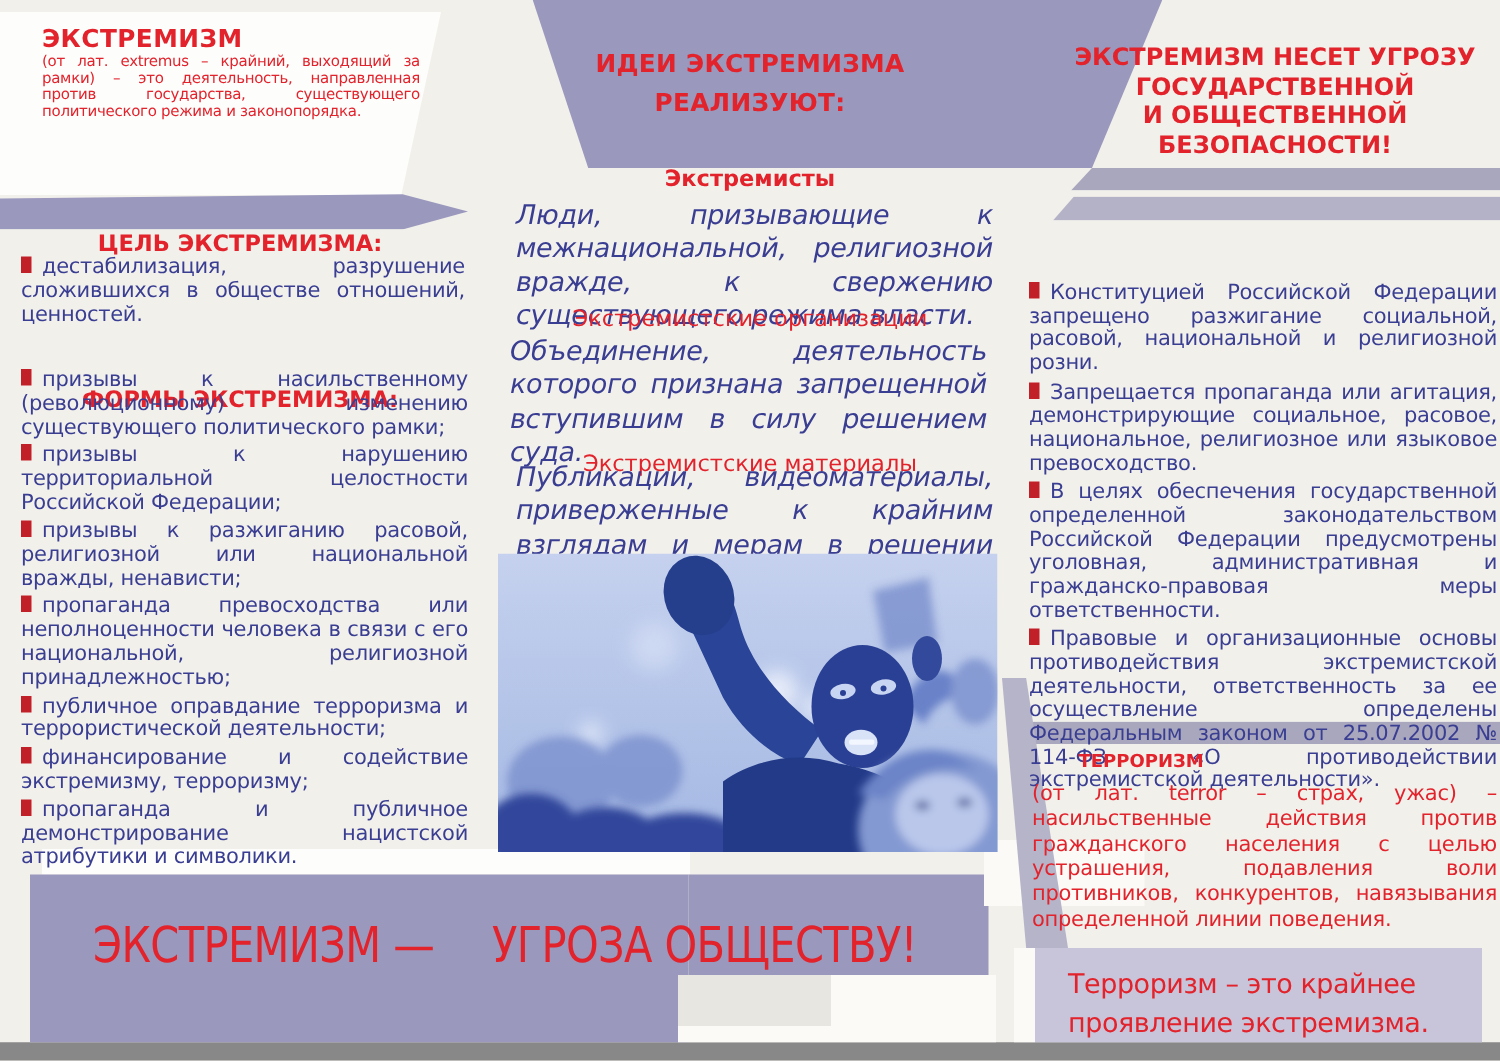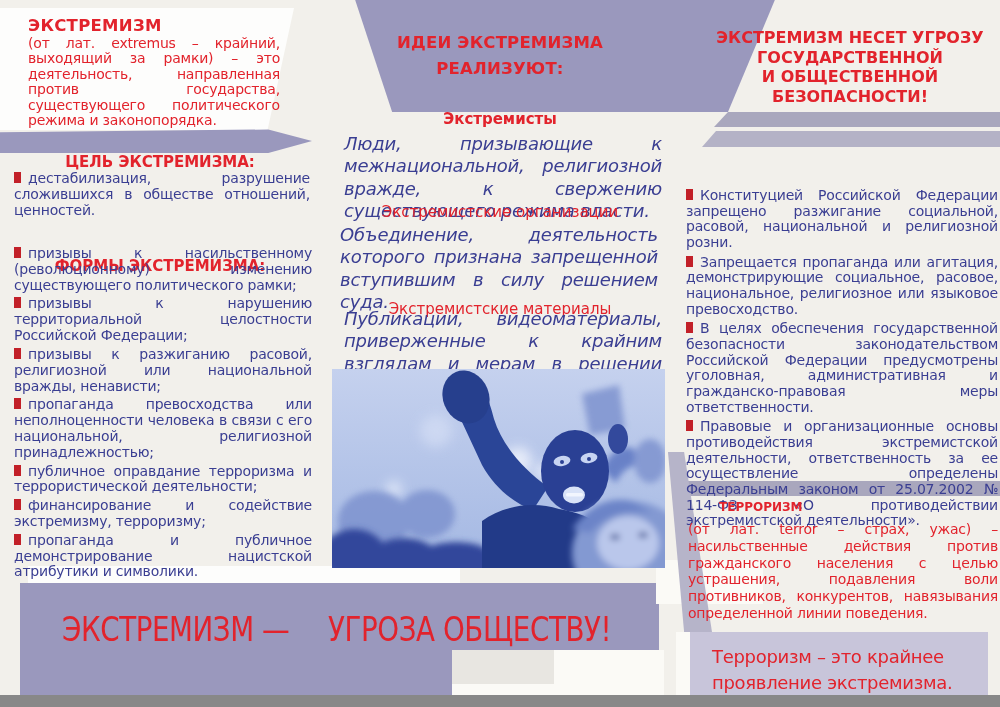--- a/index.html
+++ b/index.html
@@ -36,21 +36,21 @@
   .lavender-box { left:690px; top:632px; width:298px; height:75px; background:var(--purple_light); }
   
   .red { color:var(--red); }
   .navy { color:var(--navy); }
   .bold { font-weight:bold; }
   .center { text-align:center; }
   .just { text-align:justify; }
   .pre { white-space:pre-line; }
   .it { font-style:italic; }
   .lp-title { left:28px; top:16px; font-size:16.5px; letter-spacing:.3px; }
-  .lp-def { left:28px; top:36px; width:252px; font-size:14px; line-height:1.1; letter-spacing:-.2px; }
+  .lp-def { left:28px; top:36px; width:252px; font-size:10px; line-height:1.1; letter-spacing:-.2px; }
   .lp-goal-h { left:12px; top:153px; width:296px; font-size:15px; }
   .lp-goal-item { left:14px; top:171px; width:296px; }
   .lp-forms-h { left:12px; top:228px; width:296px; font-size:15px;margin-top:29px; }
   .lp-forms-list { left:14px; top:246px; width:298px; }
   .blist .bitem { margin-bottom:3px; }
   .bitem { font-size:14px; line-height:1.13; letter-spacing:-.2px; text-align:justify; color:var(--navy); }
   .sq { display:inline-block; width:7px; height:11px; background:var(--bullet); margin-right:7px; }
   .mp-heading { left:355px; top:30px; width:290px; font-size:16.5px; line-height:1.55; letter-spacing:.2px; }
   .sec-title { width:320px; font-size:15px; text-align:center; }
   .sec-text { width:318px; font-size:18px; line-height:1.24; letter-spacing:-.2px; }
@@ -173,21 +173,21 @@
     </svg>
   </div>
 
   <div class="abs rp-heading red bold center pre">ЭКСТРЕМИЗМ НЕСЕТ УГРОЗУ
 ГОСУДАРСТВЕННОЙ
 И ОБЩЕСТВЕННОЙ
 БЕЗОПАСНОСТИ!</div>
   <div class="abs rp-list blist">
     <div class="bitem"><span class="sq"></span><span>Конституцией Российской Федерации запрещено разжигание социальной, расовой, национальной и религиозной розни.</span></div>
     <div class="bitem"><span class="sq"></span><span>Запрещается пропаганда или агитация, демонстрирующие социальное, расовое, национальное, религиозное или языковое превосходство.</span></div>
-    <div class="bitem"><span class="sq"></span><span>В целях обеспечения государственной безопасности законодательством Российской Федерации предусмотрены уголовная, административная и гражданско-правовая меры ответственности.</span></div>
+    <div class="bitem"><span class="sq"></span><span>В целях обеспечения государственной определенной законодательством Российской Федерации предусмотрены уголовная, административная и гражданско-правовая меры ответственности.</span></div>
     <div class="bitem"><span class="sq"></span><span>Правовые и организационные основы противодействия экстремистской деятельности, ответственность за ее осуществление определены Федеральным законом от 25.07.2002 № 114-ФЗ «О противодействии экстремистской деятельности».</span></div>
   </div>
   <div class="abs rp-terror-t red bold">ТЕРРОРИЗМ</div>
   <div class="abs rp-terror-x red just">(от лат. terror – страх, ужас)  – насильственные действия против гражданского населения с целью устрашения, подавления воли противников, конкурентов, навязывания определенной линии поведения.</div>
 
   <div class="abs slogan red">
     <span>ЭКСТРЕМИЗМ —</span>
     <span>УГРОЗА ОБЩЕСТВУ!</span>
   </div>
   <div class="abs footer-note red">Терроризм – это крайнее проявление экстремизма.</div>

